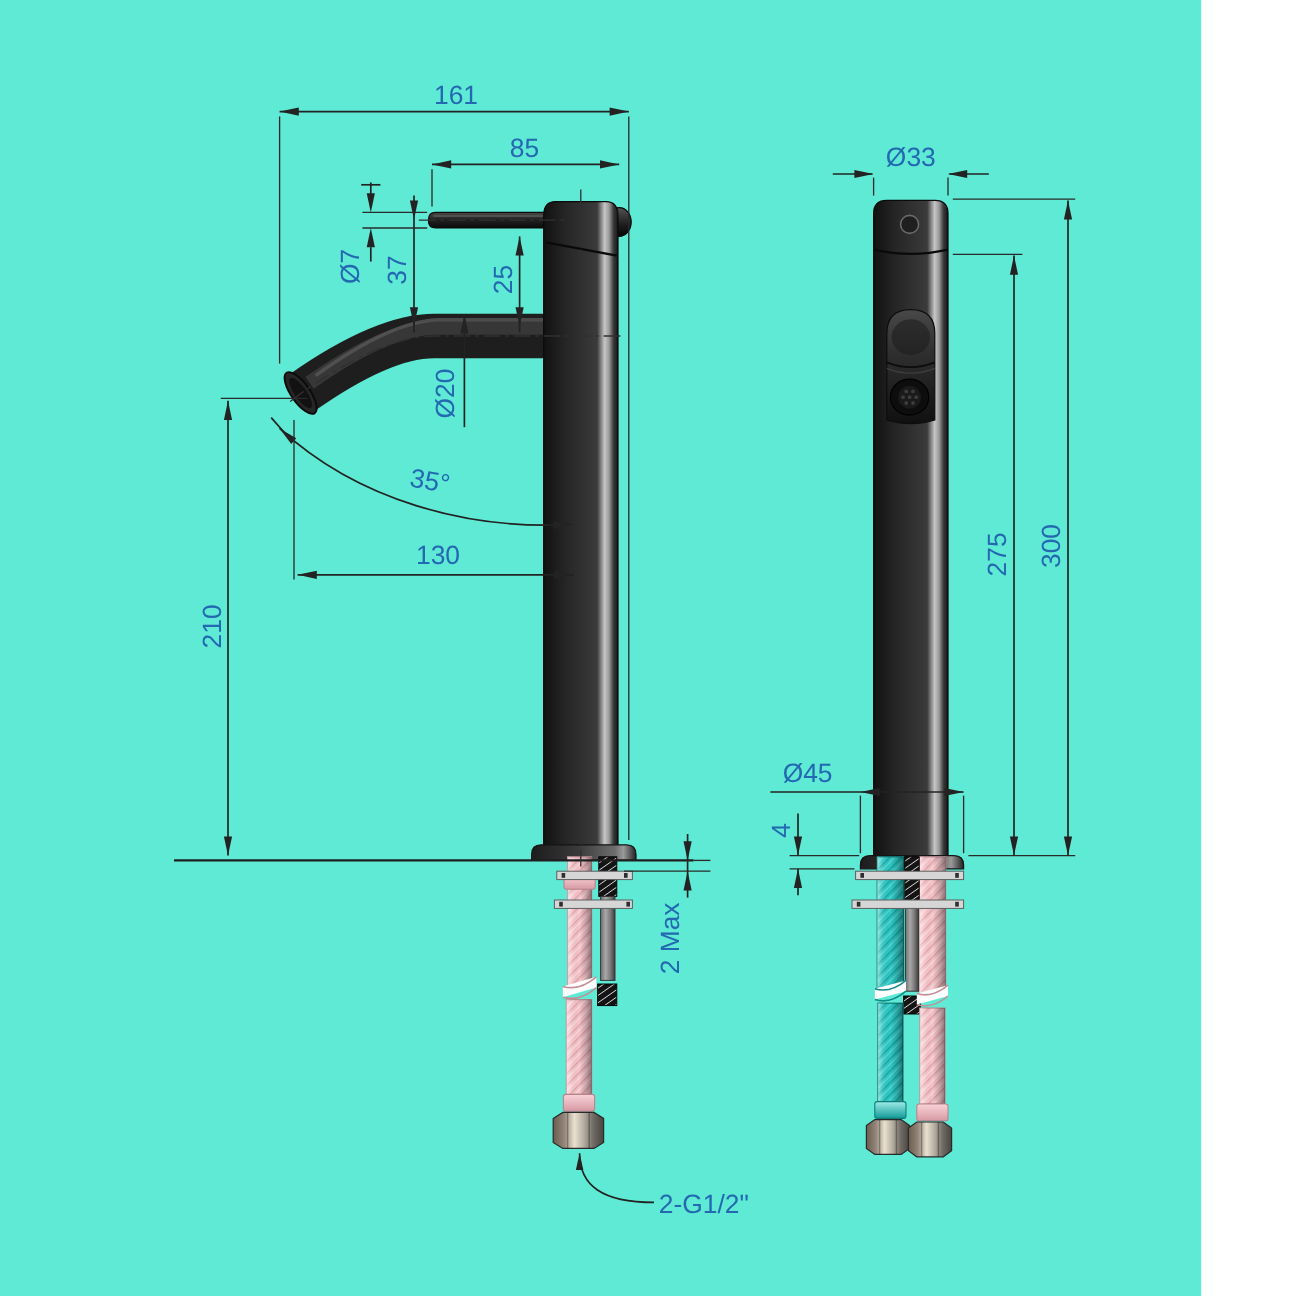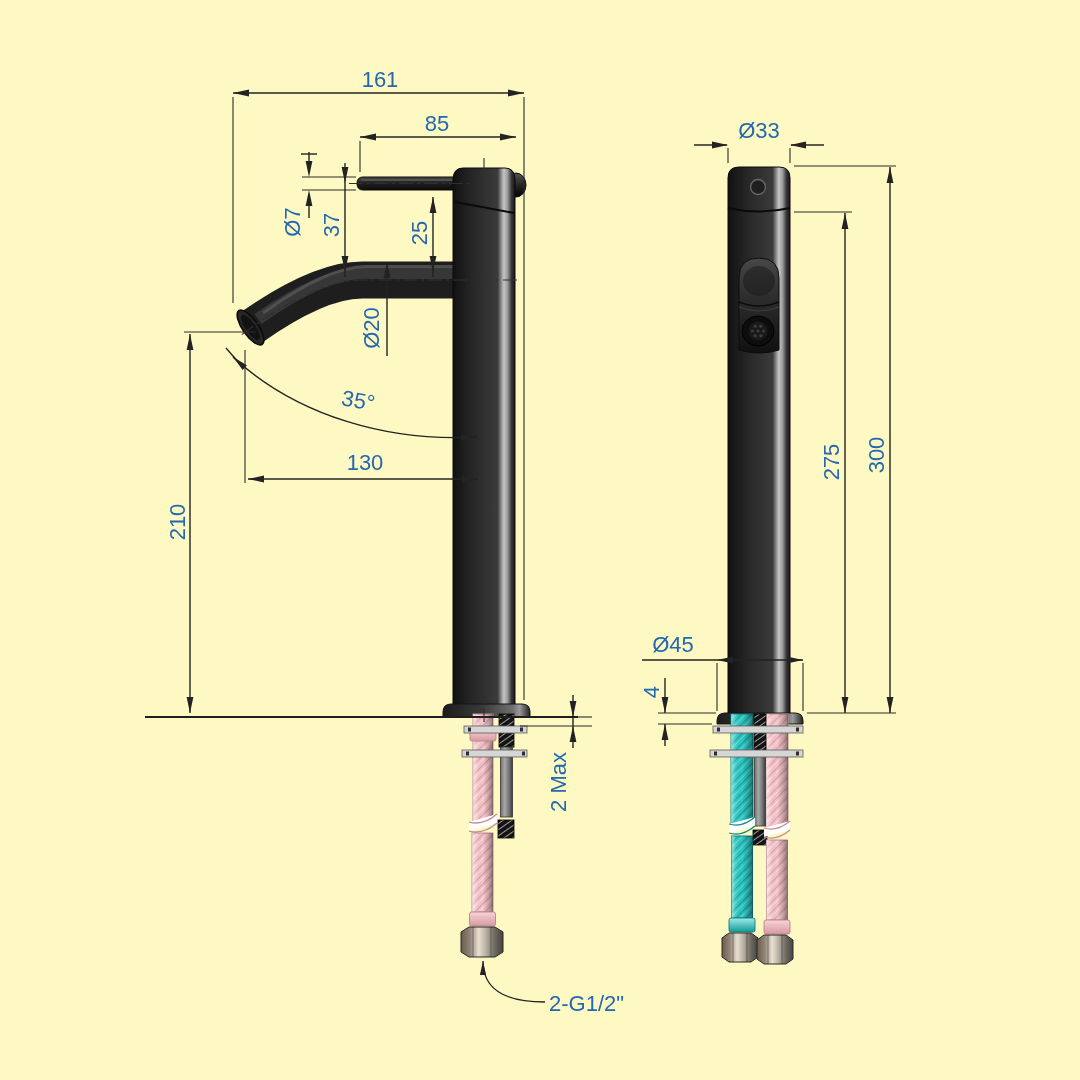--- a/index.html
+++ b/index.html
@@ -1,16 +1,16 @@
 <!DOCTYPE html>
 <html><head>
 <meta charset="utf-8">
 <style>
   html,body{margin:0;padding:0;background:#ffffff;}
-  .stage{width:1080px;height:1080px;background:#fef9c3;position:relative;overflow:hidden;}
+  .stage{width:1001px;height:1080px;background:#5eead4;position:relative;overflow:hidden;}
   svg{display:block;}
   .lin{stroke:#232323;stroke-width:1.4;fill:none;}
   .lin2{stroke:#1f1f1f;stroke-width:2;fill:none;}
   .ext{stroke:#2a2a2a;stroke-width:1.1;fill:none;}
   .cl{stroke:#303030;stroke-width:1.1;fill:none;stroke-dasharray:14 4 3 4;}
   .arw{fill:#232323;stroke:none;}
   .dim{font-family:"Liberation Sans",sans-serif;font-size:22px;fill:#2368b0;}
   .washer{fill:#d6d6d6;stroke:#5a5a5a;stroke-width:0.8;}
   .tick{fill:#2e2e2e;}
 </style>

